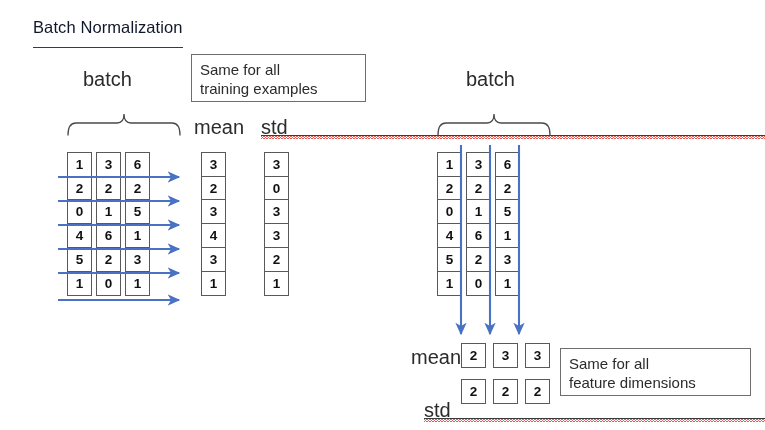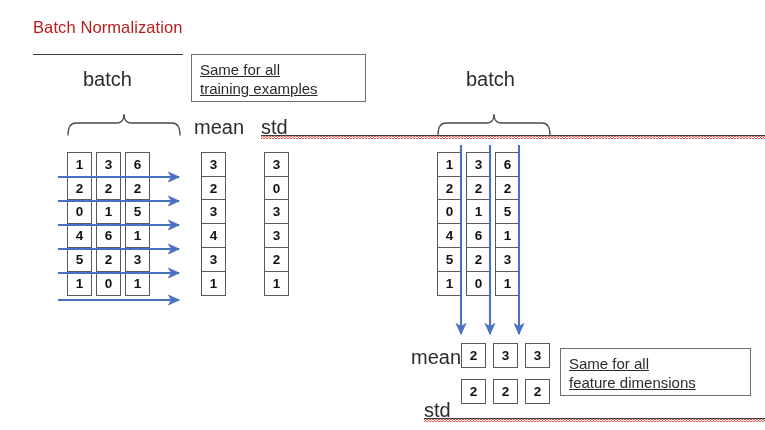--- a/index.html
+++ b/index.html
@@ -19,25 +19,25 @@
     position: absolute;
     left: 0; top: 0;
     width: 765px;
     height: 430px;
   }
   .abs { position: absolute; }
 
   
   .section-title {
     font-size: 16.5px;
-    color: #b91c1c;
+    color: #0f172a;
     letter-spacing: .1px;
     white-space: nowrap;
     border-bottom: 1.4px solid #3a3a3a;
-    padding-bottom: 18px;
+    padding-bottom: 11px;
     line-height: 18px;
   }
 
   
   .label {
     font-size: 20px;
     color: #2b2b2b;
     white-space: nowrap;
     line-height: 16px;
   }
@@ -112,21 +112,20 @@
   .callout {
     position: absolute;
     border: 1.3px solid #6e6e6e;
     box-sizing: border-box;
     background: #fff;
     padding: 5px 8px 6px 8px;
     font-size: 15px;
     line-height: 19px;
     color: #2b2b2b;
     white-space: pre-line;
-    text-decoration: underline;
   }
 
   
   .overlay {
     position: absolute;
     left: 0; top: 0;
     width: 765px;
     height: 430px;
     pointer-events: none;
   }

